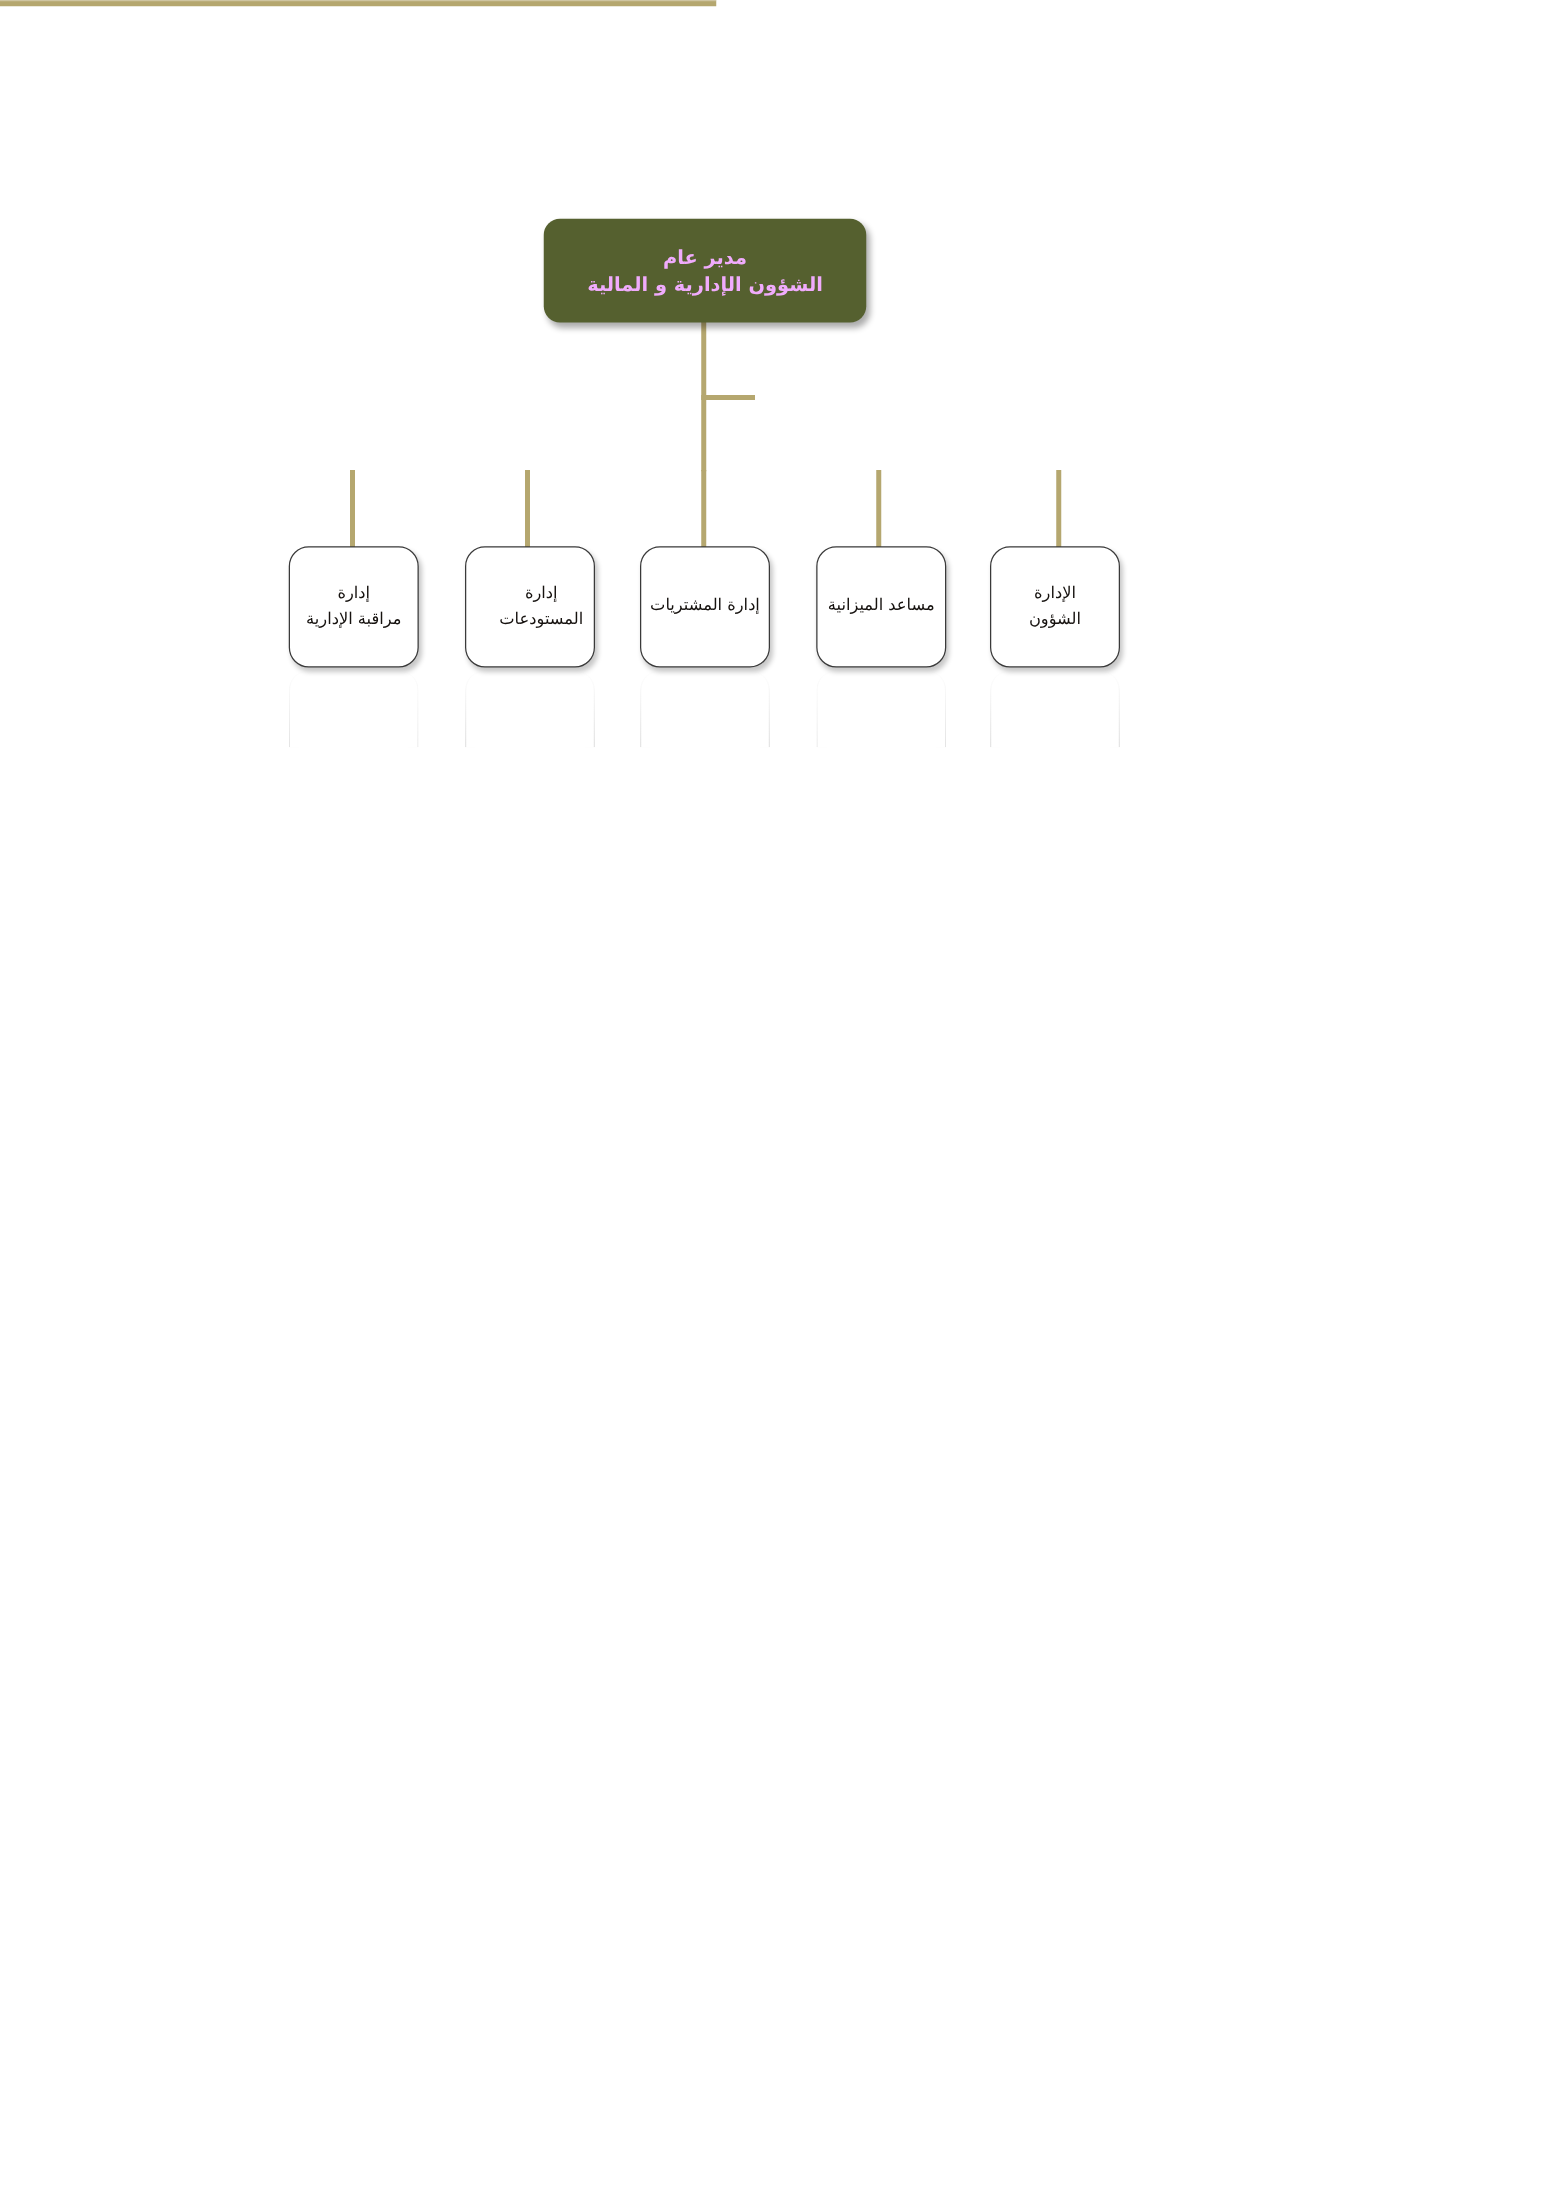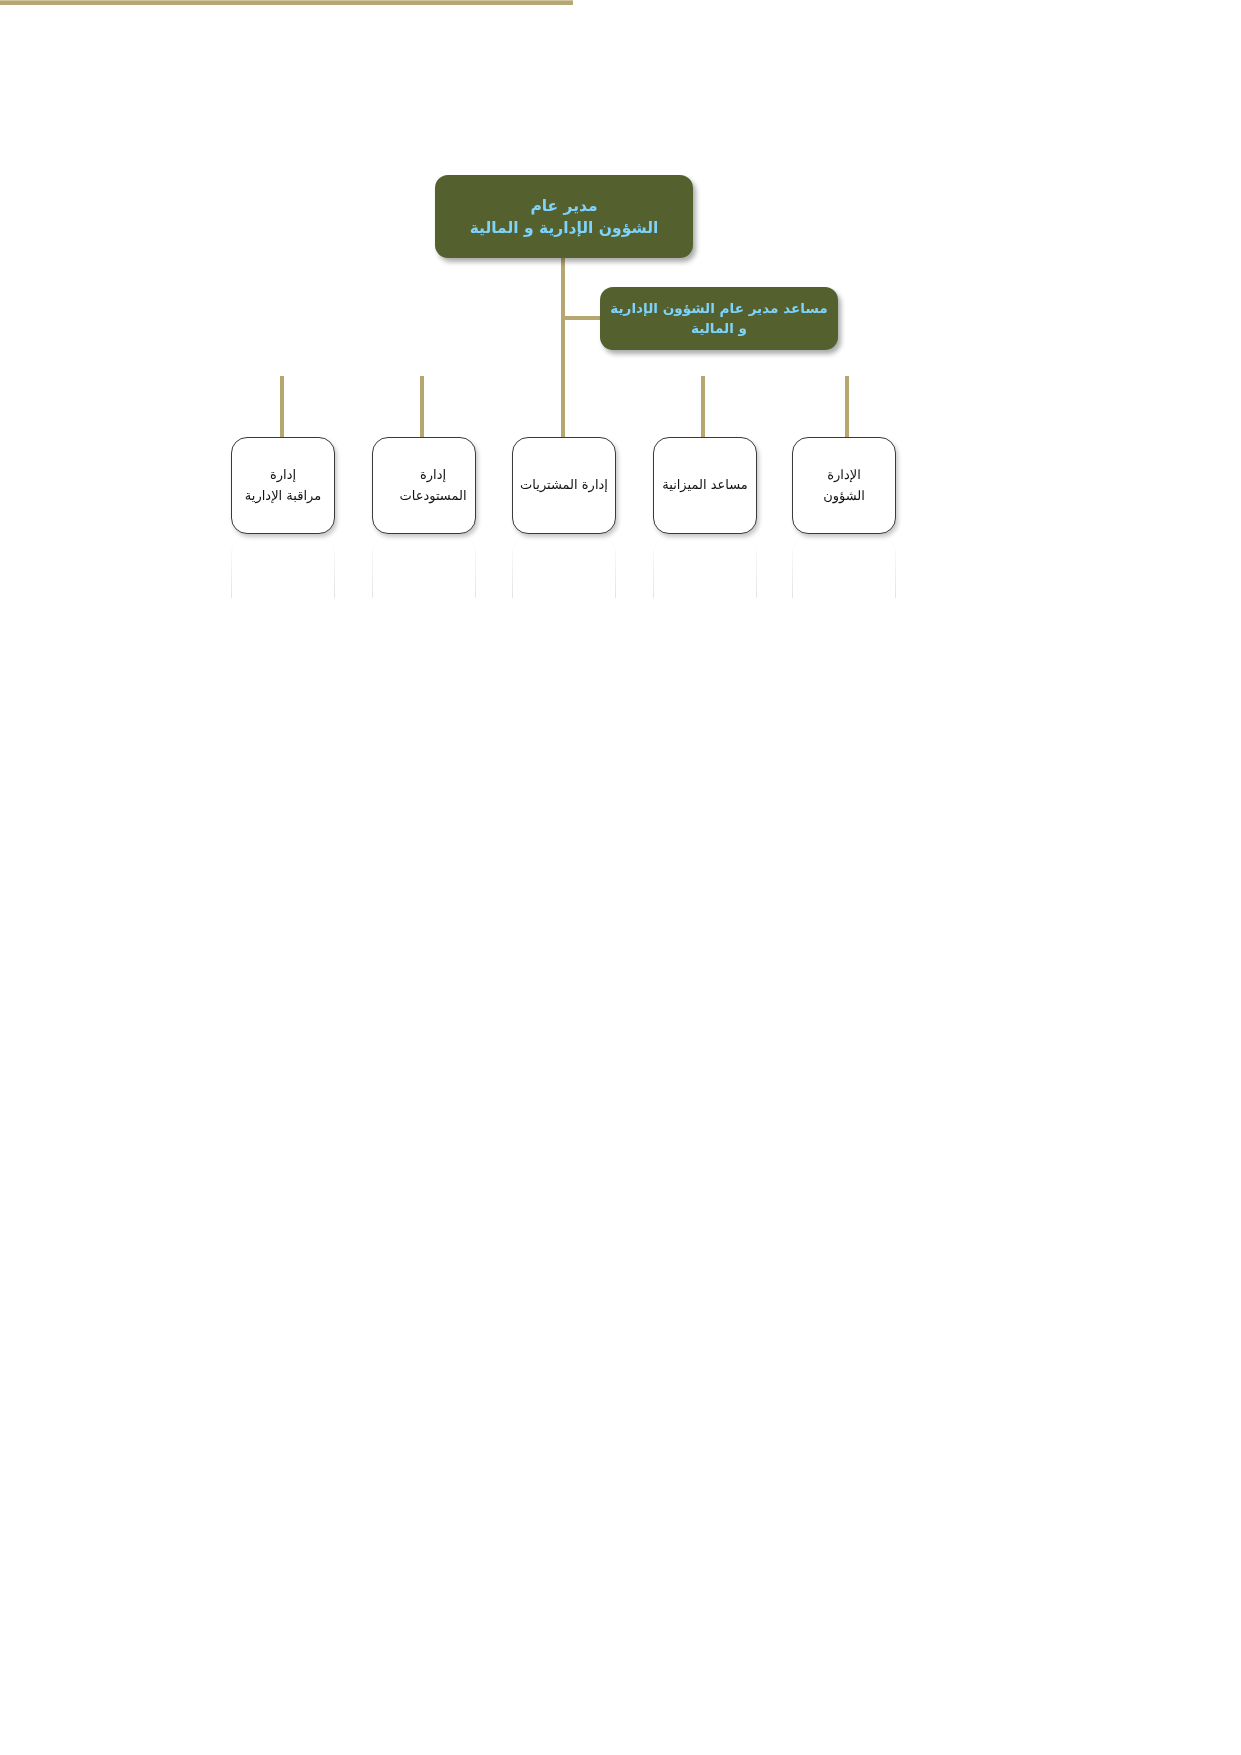--- a/index.html
+++ b/index.html
@@ -54,21 +54,21 @@
   .drop-2 { left: 420px;  top: 376px; height: 65px; }
   .drop-3 { left: 561px;  top: 376px; height: 65px; }
   .drop-4 { left: 701px;  top: 376px; height: 65px; }
   .drop-5 { left: 845px;  top: 376px; height: 65px; }
 
   
   .node-olive {
     position: absolute;
     background: #55602f;
     border-radius: 13px;
-    color: #7dd3fc;
+    color: #f0abfc;
     font-weight: bold;
     text-align: center;
     direction: rtl;
     display: flex;
     align-items: center;
     justify-content: center;
     box-sizing: border-box;
     box-shadow: 3px 4px 5px rgba(0,0,0,0.33);
     letter-spacing: 0.4px;
   }
@@ -127,21 +127,21 @@
     opacity: 0.16;
     -webkit-mask-image: linear-gradient(to bottom, rgba(0,0,0,0.85), rgba(0,0,0,0));
     mask-image: linear-gradient(to bottom, rgba(0,0,0,0.85), rgba(0,0,0,0));
     z-index: 1;
   }
 
   .c1 { left: 231px; }
   .c2 { left: 372px; padding-left: 18px; }
   .c3 { left: 512px; align-items: center; }
   .c4 { left: 653px; }
-  .c5 { left: 792px; font-family: Liberation Serif, serif; }
+  .c5 { left: 792px; }
   .c5w { width: 104px; }
 </style>
 </head>
 <body>
 
 <div id="org-chart">
 
   <div class="line line-v trunk-main"></div>
   <div class="line line-h branch-assistant"></div>
   <div class="bus-horizontal"></div>
@@ -151,26 +151,20 @@
   <div class="line line-v drop-4"></div>
   <div class="line line-v drop-5"></div>
 
   <div class="node-olive" id="node-gm">
     <div class="txt">
       <span>مدير عام</span><br>
       <span>الشؤون الإدارية و المالية</span>
     </div>
   </div>
 
-  <div class="node-olive" id="node-deputy">
-    <div class="txt">
-      <span>مساعد مدير عام الشؤون الإدارية</span><br>
-      <span>و المالية</span>
-    </div>
-  </div>
 
   <div class="reflection c1"></div>
   <div class="reflection c2"></div>
   <div class="reflection c3"></div>
   <div class="reflection c4"></div>
   <div class="reflection c5 c5w"></div>
 
   <div class="node-white c1">
     <div class="txt">
       <span>إدارة</span><br>

